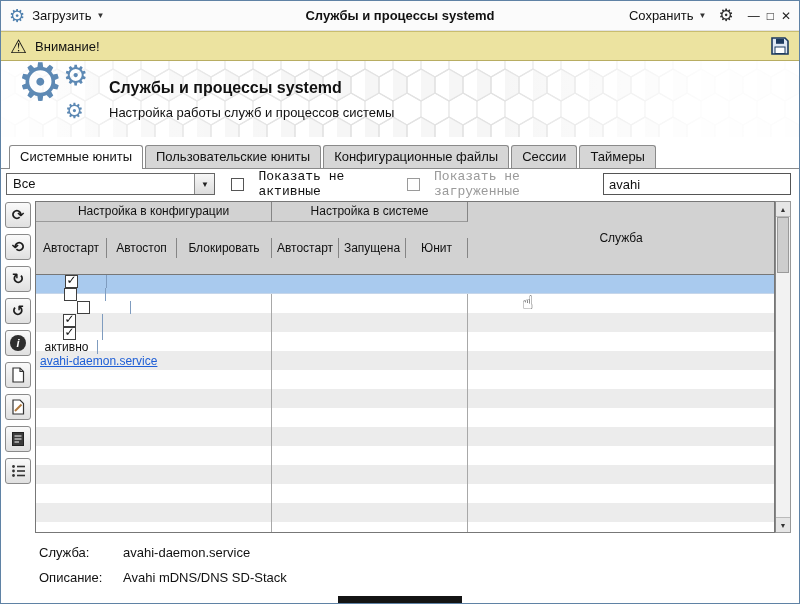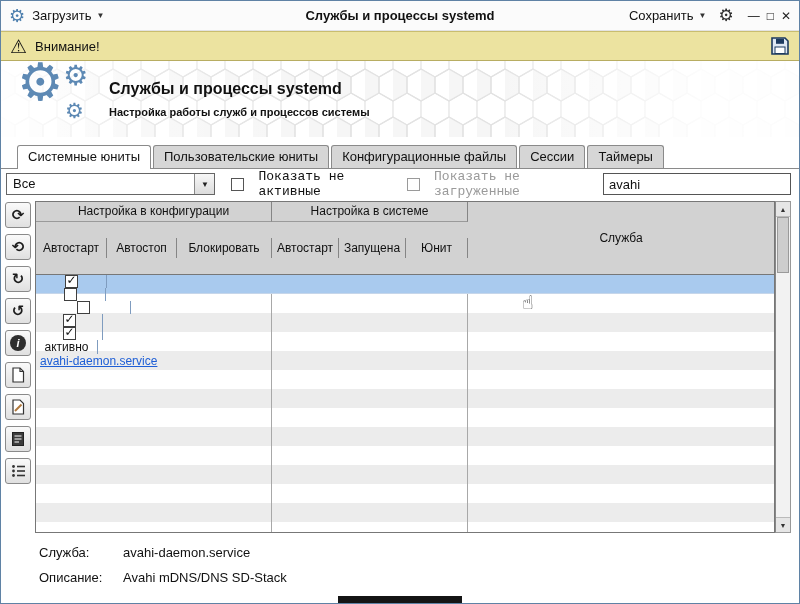--- a/index.html
+++ b/index.html
@@ -27,24 +27,24 @@
   
   .header { height:76px; position:relative; background:#fff; display:flex; align-items:center; overflow:hidden; }
   .hexbg { position:absolute; inset:0; }
   .hexfade { position:absolute; inset:0; background:linear-gradient(90deg, rgba(255,255,255,0.95) 0%, rgba(255,255,255,0.25) 18%, rgba(255,255,255,0) 40%, rgba(255,255,255,0) 62%, rgba(255,255,255,0.9) 88%); }
   .logo { position:relative; width:108px; height:70px; color:#5d89b4; flex:none; }
   .logo .g1 { position:absolute; left:16px; top:-8px; font-size:52px; line-height:1; }
   .logo .g2 { position:absolute; left:62px; top:-2px; font-size:28px; line-height:1; }
   .logo .g3 { position:absolute; left:64px; top:36px; font-size:21px; line-height:1; }
   .header-text { position:relative; }
   .header-title { font-size:16px; font-weight:bold; color:#111; margin-bottom:8px; }
-  .header-sub { font-size:11px; color:#111;font-weight:bold; }
-
-  
-  .tabbar { height:32px; padding:9px 2px 0 16px; display:flex; align-items:flex-end; border-bottom:1px solid #8a8a8a; background:#fff; }
+  .header-sub { font-size:13px; color:#111; }
+
+  
+  .tabbar { height:32px; padding:9px 2px 0 8px; display:flex; align-items:flex-end; border-bottom:1px solid #8a8a8a; background:#fff; }
   .tab { height:23px; line-height:21px; padding:0 10px; font-size:13px; color:#111; background:#d6d6d6; border:1px solid #8a8a8a; border-bottom:none; border-radius:3px 3px 0 0; margin-right:2px; white-space:nowrap; }
   .tab.active { background:#fff; height:24px; margin-bottom:-1px; }
 
   
   .filterbar { height:30px; display:flex; align-items:center; padding:0 8px 0 5px; gap:16px; background:#fff; }
   .combo { width:240px; height:22px; border:1px solid #666; display:flex; align-items:stretch; background:#fff; }
   .combo-text { flex:1; font-size:13px; padding:2px 6px; color:#111; }
   .combo-btn { width:20px; background:linear-gradient(#f7f7f7,#dcdcdc); border-left:1px solid #888; display:flex; align-items:center; justify-content:center; font-size:8px; color:#222; }
   .cbgroup { display:flex; align-items:center; gap:14px; font-size:13px; color:#111;font-family:Liberation Mono, monospace; }
   .cbgroup.disabled { color:#9a9a9a; }

